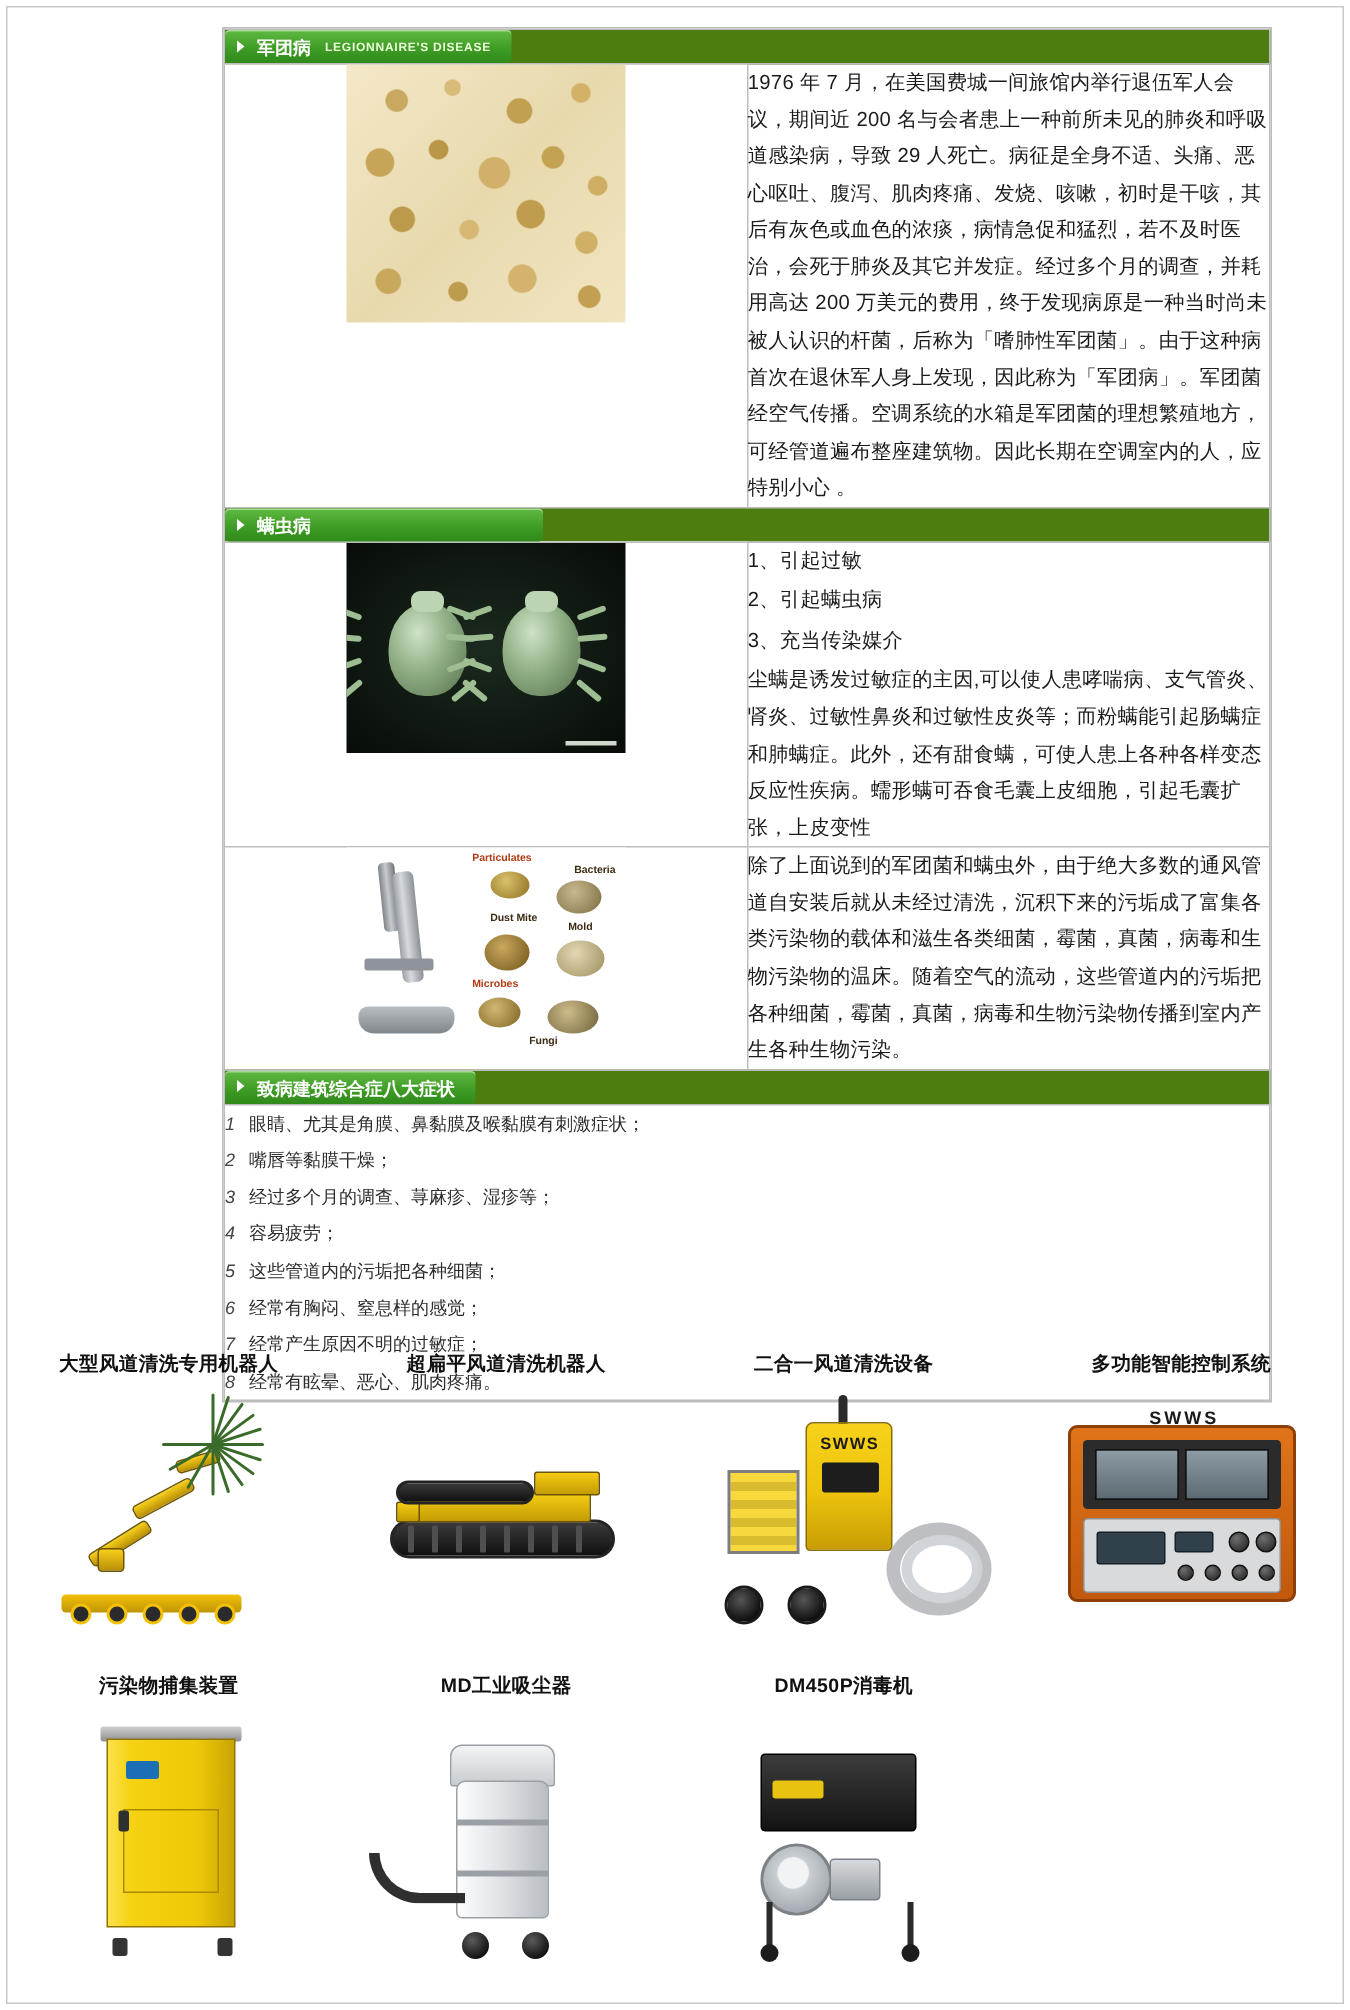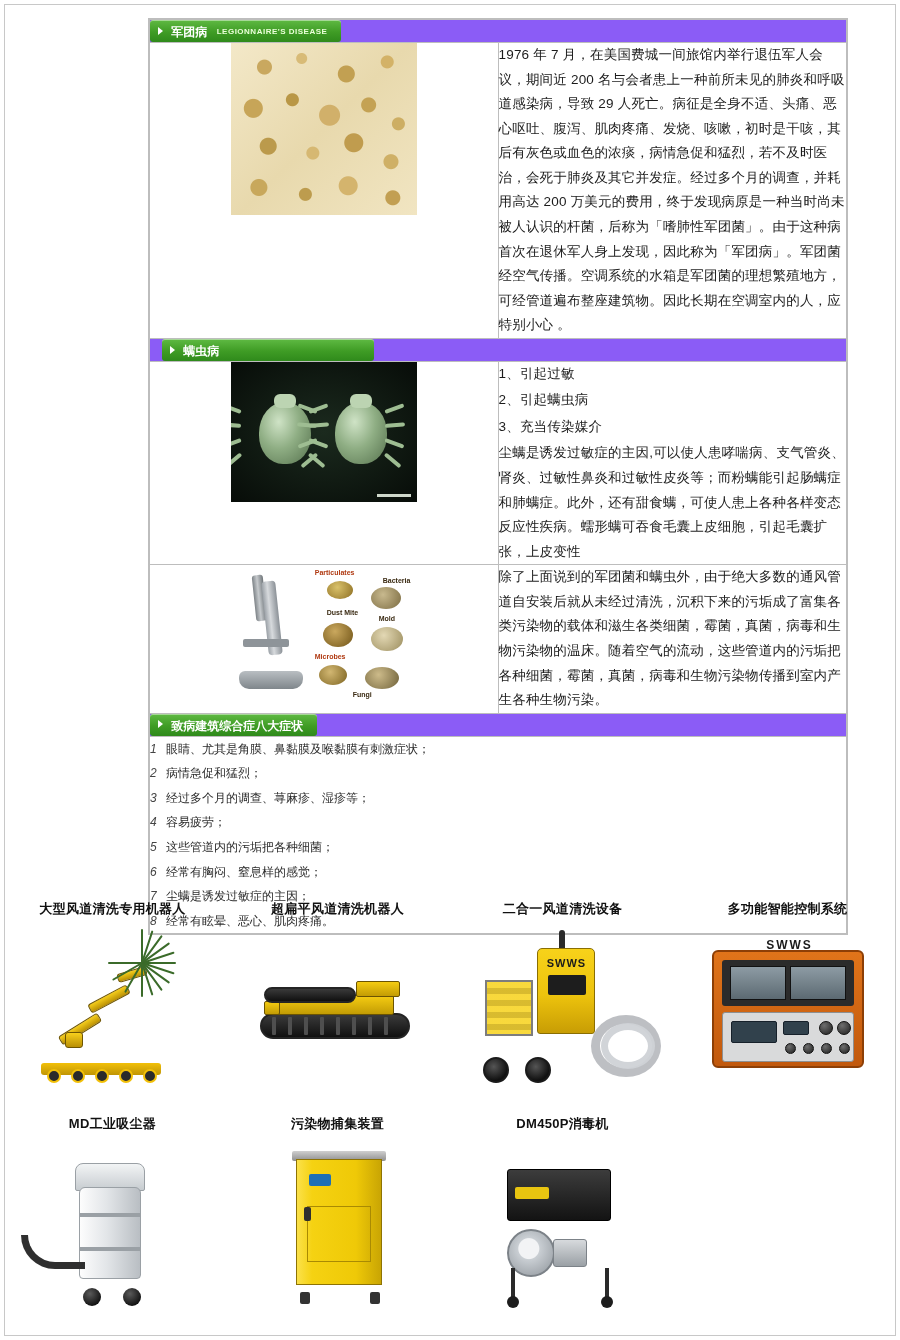--- a/index.html
+++ b/index.html
@@ -43,21 +43,21 @@
   }
   .article td {
     border: 1px solid #bdbdbd;
     vertical-align: top;
     padding: 0;
   }
 
   
   .ribbon-cell {
     padding: 6px 6px 6px 6px;
-    background: #8b5cf6;
+    background: #4d7c0f;
   }
   .ribbon {
     display: inline-block;
     height: 22px;
     line-height: 22px;
     background: linear-gradient(to bottom, #5fba43 0%, #3f9c25 55%, #2f8a1b 100%);
     border-radius: 3px;
     color: #ffffff;
     font-size: 12px;
     font-weight: bold;
@@ -82,21 +82,21 @@
     vertical-align: middle;
   }
   .ribbon .en {
     font-size: 8px;
     letter-spacing: 0.5px;
     color: #eaffd9;
     margin-left: 6px;
     font-weight: bold;
     vertical-align: middle;
   }
-  .ribbon-wide { width: 190px; margin-left: 12px; }
+  .ribbon-wide { width: 190px; }
   .ribbon-cell-inner {
     display: flex;
     align-items: center;
   }
   .ribbon-trail {
     flex: 1;
     height: 22px;
     margin-left: 2px;
     background: repeating-linear-gradient(to right, #d9d9d9 0 1px, transparent 1px 4px);
     opacity: 0.0;
@@ -859,36 +859,36 @@
         </div>
       </td>
     </tr>
 
     <tr>
       <td colspan="2" class="symptom-cell">
         <div class="symptom-row">
           <span class="symptom-num">1</span><span>眼睛、尤其是角膜、鼻黏膜及喉黏膜有刺激症状；</span>
         </div>
         <div class="symptom-row">
-          <span class="symptom-num">2</span><span>病情急促和猛烈；</span>
+          <span class="symptom-num">2</span><span>嘴唇等黏膜干燥；</span>
         </div>
         <div class="symptom-row">
           <span class="symptom-num">3</span><span>经过多个月的调查、荨麻疹、湿疹等；</span>
         </div>
         <div class="symptom-row">
           <span class="symptom-num">4</span><span>容易疲劳；</span>
         </div>
         <div class="symptom-row">
           <span class="symptom-num">5</span><span>这些管道内的污垢把各种细菌；</span>
         </div>
         <div class="symptom-row">
           <span class="symptom-num">6</span><span>经常有胸闷、窒息样的感觉；</span>
         </div>
         <div class="symptom-row">
-          <span class="symptom-num">7</span><span>尘螨是诱发过敏症的主因；</span>
+          <span class="symptom-num">7</span><span>经常产生原因不明的过敏症；</span>
         </div>
         <div class="symptom-row">
           <span class="symptom-num">8</span><span>经常有眩晕、恶心、肌肉疼痛。</span>
         </div>
       </td>
     </tr>
   </tbody>
     </table>
 </div>
 
@@ -987,43 +987,43 @@
           </div>
         </div>
       </div>
     </div>
 
   </div>
 
   <div class="prow" style="margin-top:22px;">
 
     <div class="pcell">
+      <div class="ptitle">污染物捕集装置</div>
+      <div class="pimg">
+        <div class="r5-top"></div>
+        <div class="r5-body">
+          <div class="r5-badge"></div>
+          <div class="r5-door"></div>
+        </div>
+        <div class="r5-handle"></div>
+        <div class="r5-caster" style="left:62px;"></div>
+        <div class="r5-caster" style="left:132px;"></div>
+      </div>
+    </div>
+
+    <div class="pcell">
       <div class="ptitle">MD工业吸尘器</div>
       <div class="pimg">
         <div class="r6-top"></div>
         <div class="r6-drum"></div>
         <div class="r6-band" style="top:70px;"></div>
         <div class="r6-band" style="top:104px;"></div>
         <div class="r6-hose"></div>
         <div class="r6-wheel" style="left:70px;"></div>
         <div class="r6-wheel" style="left:110px;"></div>
-      </div>
-    </div>
-
-    <div class="pcell">
-      <div class="ptitle">污染物捕集装置</div>
-      <div class="pimg">
-        <div class="r5-top"></div>
-        <div class="r5-body">
-          <div class="r5-badge"></div>
-          <div class="r5-door"></div>
-        </div>
-        <div class="r5-handle"></div>
-        <div class="r5-caster" style="left:62px;"></div>
-        <div class="r5-caster" style="left:132px;"></div>
       </div>
     </div>
 
     <div class="pcell">
       <div class="ptitle">DM450P消毒机</div>
       <div class="pimg">
         <div class="r7-box"></div>
         <div class="r7-yellow"></div>
         <div class="r7-fan"></div>
         <div class="r7-motor"></div>

